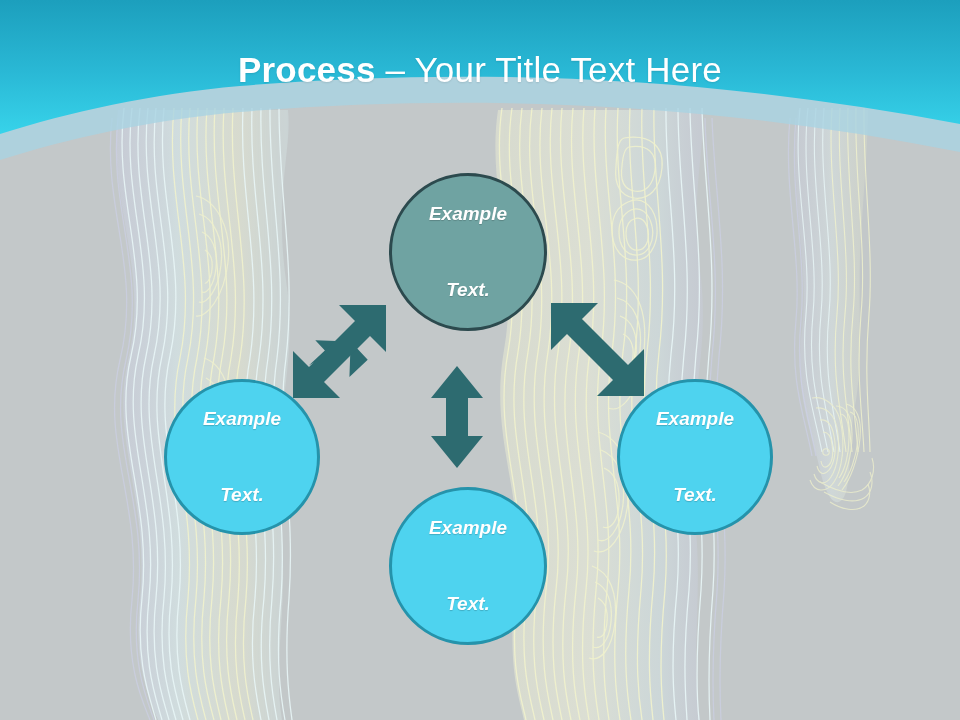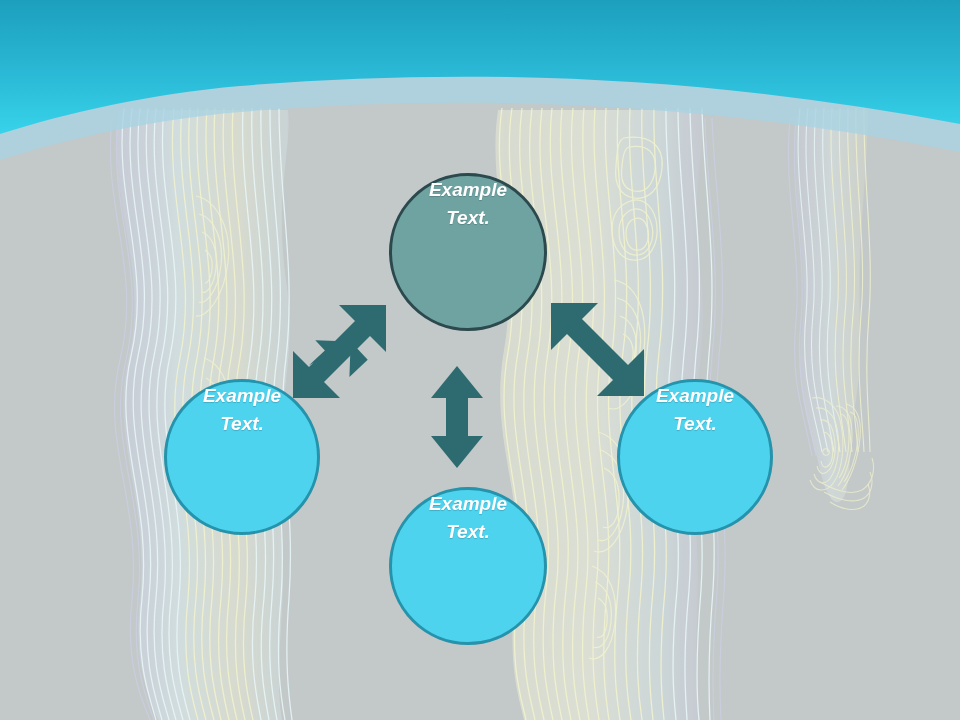--- a/index.html
+++ b/index.html
@@ -64,28 +64,30 @@
   }
 
   
   .node {
     position: absolute;
     border-radius: 50%;
     box-sizing: border-box;
     display: flex;
     flex-direction: column;
     align-items: center;
+    justify-content: center;
     color: #ffffff;
     font-style: italic;
     font-weight: bold;
     font-size: 19px;
     line-height: 28px;
     text-align: center;
     text-shadow: 0 1px 1px rgba(0,0,0,0.18);
     user-select: none;
+    gap: 48px;
   }
   .node .line { display: block; }
 
   .node-top {
     left: 389px;  top: 173px;
     width: 158px; height: 158px;
     background: #6fa3a2;
     border: 3px solid #2c4a4e;
   }
   .node-left {
@@ -281,20 +283,23 @@
         <stop offset="55%" stop-color="#2ab9d6"></stop>
         <stop offset="100%" stop-color="#37d3ea"></stop>
       </linearGradient>
     </defs>
 
     <path d="M0 0 L960 0 L960 152 C 720 104, 480 92, 240 112 C 150 120, 70 138, 0 160 Z" fill="#a9d3e2" opacity="0.80"></path>
 
     <path d="M0 0 L960 0 L960 124 C 720 78, 480 66, 240 86 C 150 94, 70 112, 0 134 Z" fill="url(#hdrGrad)"></path>
   </svg>
 
+  <div class="slide-title">
+    <span class="t-strong">Process</span><span class="t-light"> – </span><span class="t-light">Your Title Text Here</span>
+  </div>
 
   <svg class="arrows" viewBox="0 0 960 720" preserveAspectRatio="none">
 
     <g>
       <path fill="#2d6b70" transform="rotate(-43 347 345)" d="M305 334 L327 334 L327 320 L352 345 L327 370 L352 370
                L352 345 Z"></path>
       <path fill="#2d6b70" d="M319.5 392.5
                L319.5 365.0 L302.0 382.5 L302.0 330.0 L344.0 330.0
                L326.5 312.5 L354.0 312.5 Z" opacity="0"></path>
 

